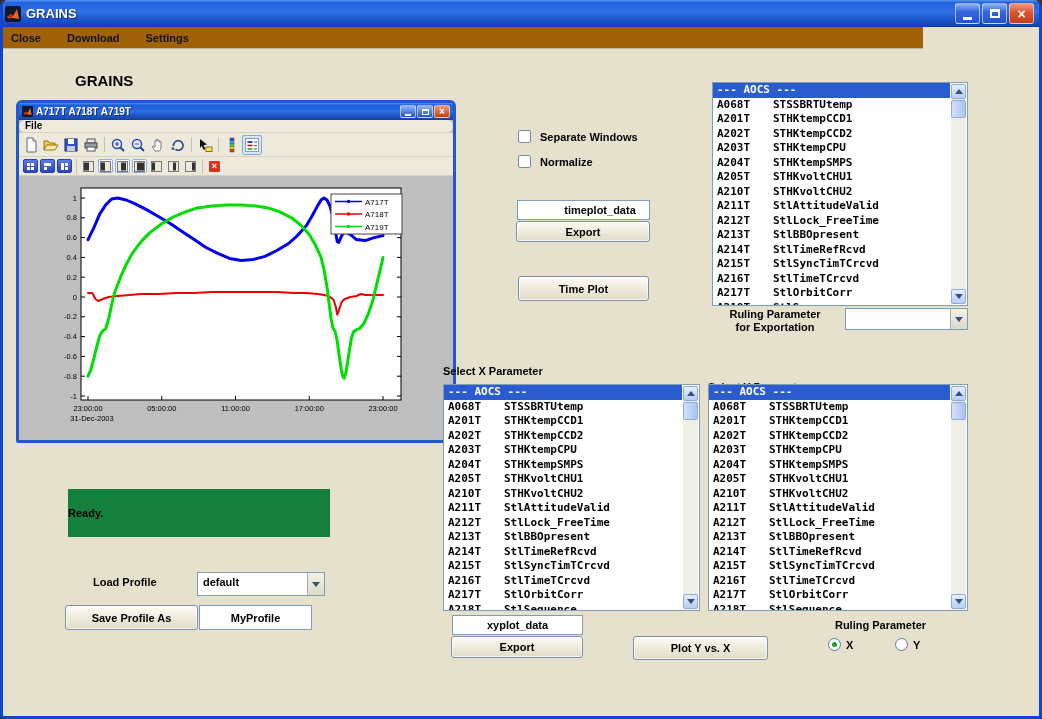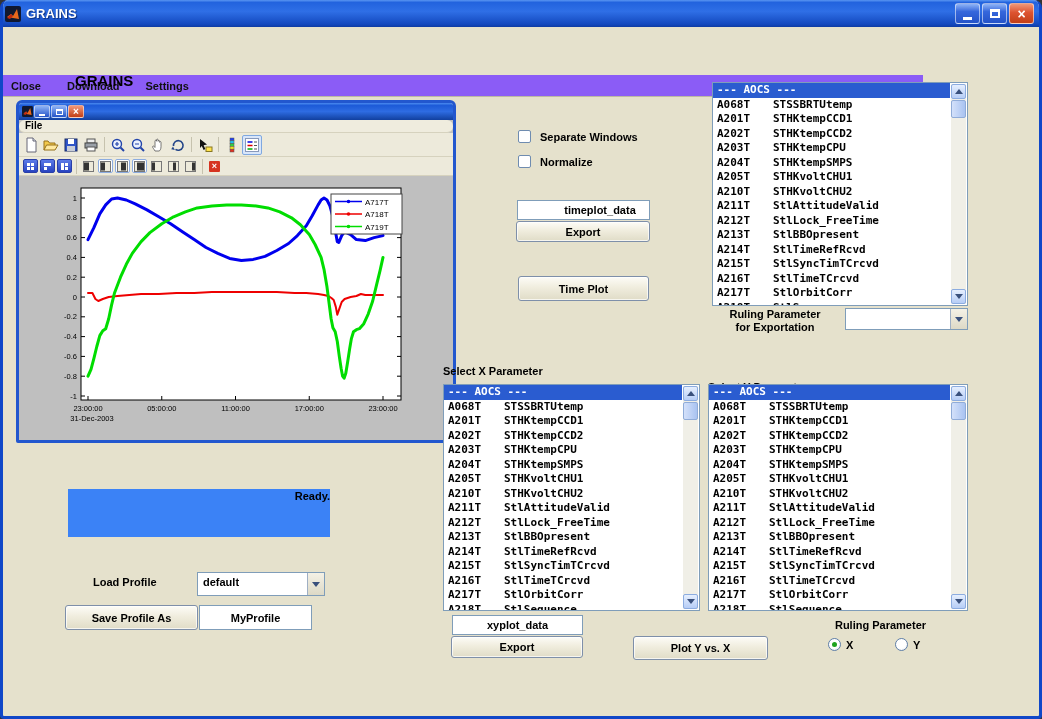--- a/index.html
+++ b/index.html
@@ -17,22 +17,22 @@
        text-shadow:1px 1px 1px #0A2C78;flex:1;}
   .wbtns{display:flex;gap:2px;margin-right:3px;}
   .wbtn{width:25px;height:21px;border-radius:3px;border:1px solid rgba(255,255,255,.55);
        display:flex;align-items:center;justify-content:center;}
   .wbtn.blue{background:linear-gradient(180deg,#8FB4F6 0%,#3667DC 40%,#2453C8 100%);}
   .wbtn.red{background:linear-gradient(180deg,#F09778 0%,#DD5330 45%,#C23E16 100%);}
   .glyph-min{width:9px;height:3px;background:#fff;margin-top:9px;}
   .glyph-max{width:10px;height:9px;border:2px solid #fff;border-top-width:3px;}
   .glyph-x{color:#fff;font-size:14px;font-weight:700;line-height:1;}
 
-  .menubar{position:absolute;left:0;top:27px;width:920px;height:22px;background:#8b5cf6;
-       border-bottom:1px solid #BDB9A4;display:flex;align-items:center;padding-left:8px;gap:26px;margin-top:48px;}
+  .menubar{position:absolute;left:0;top:27px;width:920px;height:22px;background:#a16207;
+       border-bottom:1px solid #BDB9A4;display:flex;align-items:center;padding-left:8px;gap:26px;}
   .menuitem{font-size:11px;font-weight:600;color:#111;}
 
   .content{position:absolute;left:0;top:49px;width:1036px;height:664px;}
 
   .heading{position:absolute;font-size:15px;font-weight:700;color:#000;}
 
   
   .figwin{position:absolute;left:13px;top:51px;width:440px;height:343px;
        border:3px solid #2257CE;border-radius:6px 6px 2px 2px;background:#BFBFBF;overflow:hidden;}
   .figtitle{height:17px;background:linear-gradient(180deg,#4A8AF0 0%,#1C5AD8 15%,#2E6CE2 50%,#11409F 100%);
@@ -73,22 +73,22 @@
   .label{position:absolute;font-size:11px;font-weight:600;color:#000;}
   .chk{position:absolute;width:13px;height:13px;background:#fff;border:1px solid #6F8CB0;border-radius:2px;}
   .dropdown{position:absolute;background:#fff;border:1px solid #7F9DB9;display:flex;}
   .dd-value{flex:1;font-size:11px;font-weight:600;padding:3px 0 0 5px;}
   .dd-btn{width:17px;background:linear-gradient(180deg,#F4F1E6,#DDD9C6);border-left:1px solid #9FAFC4;
        display:flex;align-items:center;justify-content:center;}
   .tri-down{width:0;height:0;border-left:4px solid transparent;border-right:4px solid transparent;
        border-top:5px solid #39507C;}
   .tri-up{width:0;height:0;border-left:4px solid transparent;border-right:4px solid transparent;
        border-bottom:5px solid #39507C;}
-  .status{position:absolute;background:#3b82f6;color:#000;font-size:11px;font-weight:700;
-       text-align:right;padding-top:1px;}
+  .status{position:absolute;background:#15803d;color:#000;font-size:11px;font-weight:700;
+       text-align:left;padding-top:18px;}
   .radio{position:absolute;width:13px;height:13px;border-radius:50%;border:1px solid #5F7FA8;
        background:radial-gradient(circle at 40% 35%,#fff 55%,#DDE4EC 100%);}
   .radio.sel::after{content:"";position:absolute;left:3px;top:3px;width:5px;height:5px;
        border-radius:50%;background:#1EA31E;}
 
   
   .listbox{position:absolute;background:#fff;border:1px solid #7F9DB9;overflow:hidden;
        font-family:"DejaVu Sans Mono",monospace;font-size:11px;font-weight:700;}
   .list-body{position:absolute;left:0;top:0;right:17px;bottom:0;overflow:hidden;}
   .lrow{display:flex;height:14.5px;line-height:14.5px;white-space:pre;}
@@ -140,20 +140,21 @@
 
     <div class="figwin">
       <div class="figtitle">
         <span style="display:flex;">
           <svg width="11" height="11" viewBox="0 0 16 16">
               <rect width="16" height="16" rx="2" fill="#101830"></rect>
               <path d="M2 11l4-3 2 2 4-7 2 10z" fill="#E8681C"></path>
               <path d="M6 8l2 2-3 3-3-1z" fill="#C02A10"></path>
             </svg>
         </span>
+        <span class="ttl">A717T A718T A719T</span>
         <div class="fbtn blue">
             <div class="fglyph-min"></div>
           </div>
         <div class="fbtn blue">
             <div class="fglyph-max"></div>
           </div>
         <div class="fbtn red">
             <span class="fglyph-x">×</span>
           </div>
       </div>

